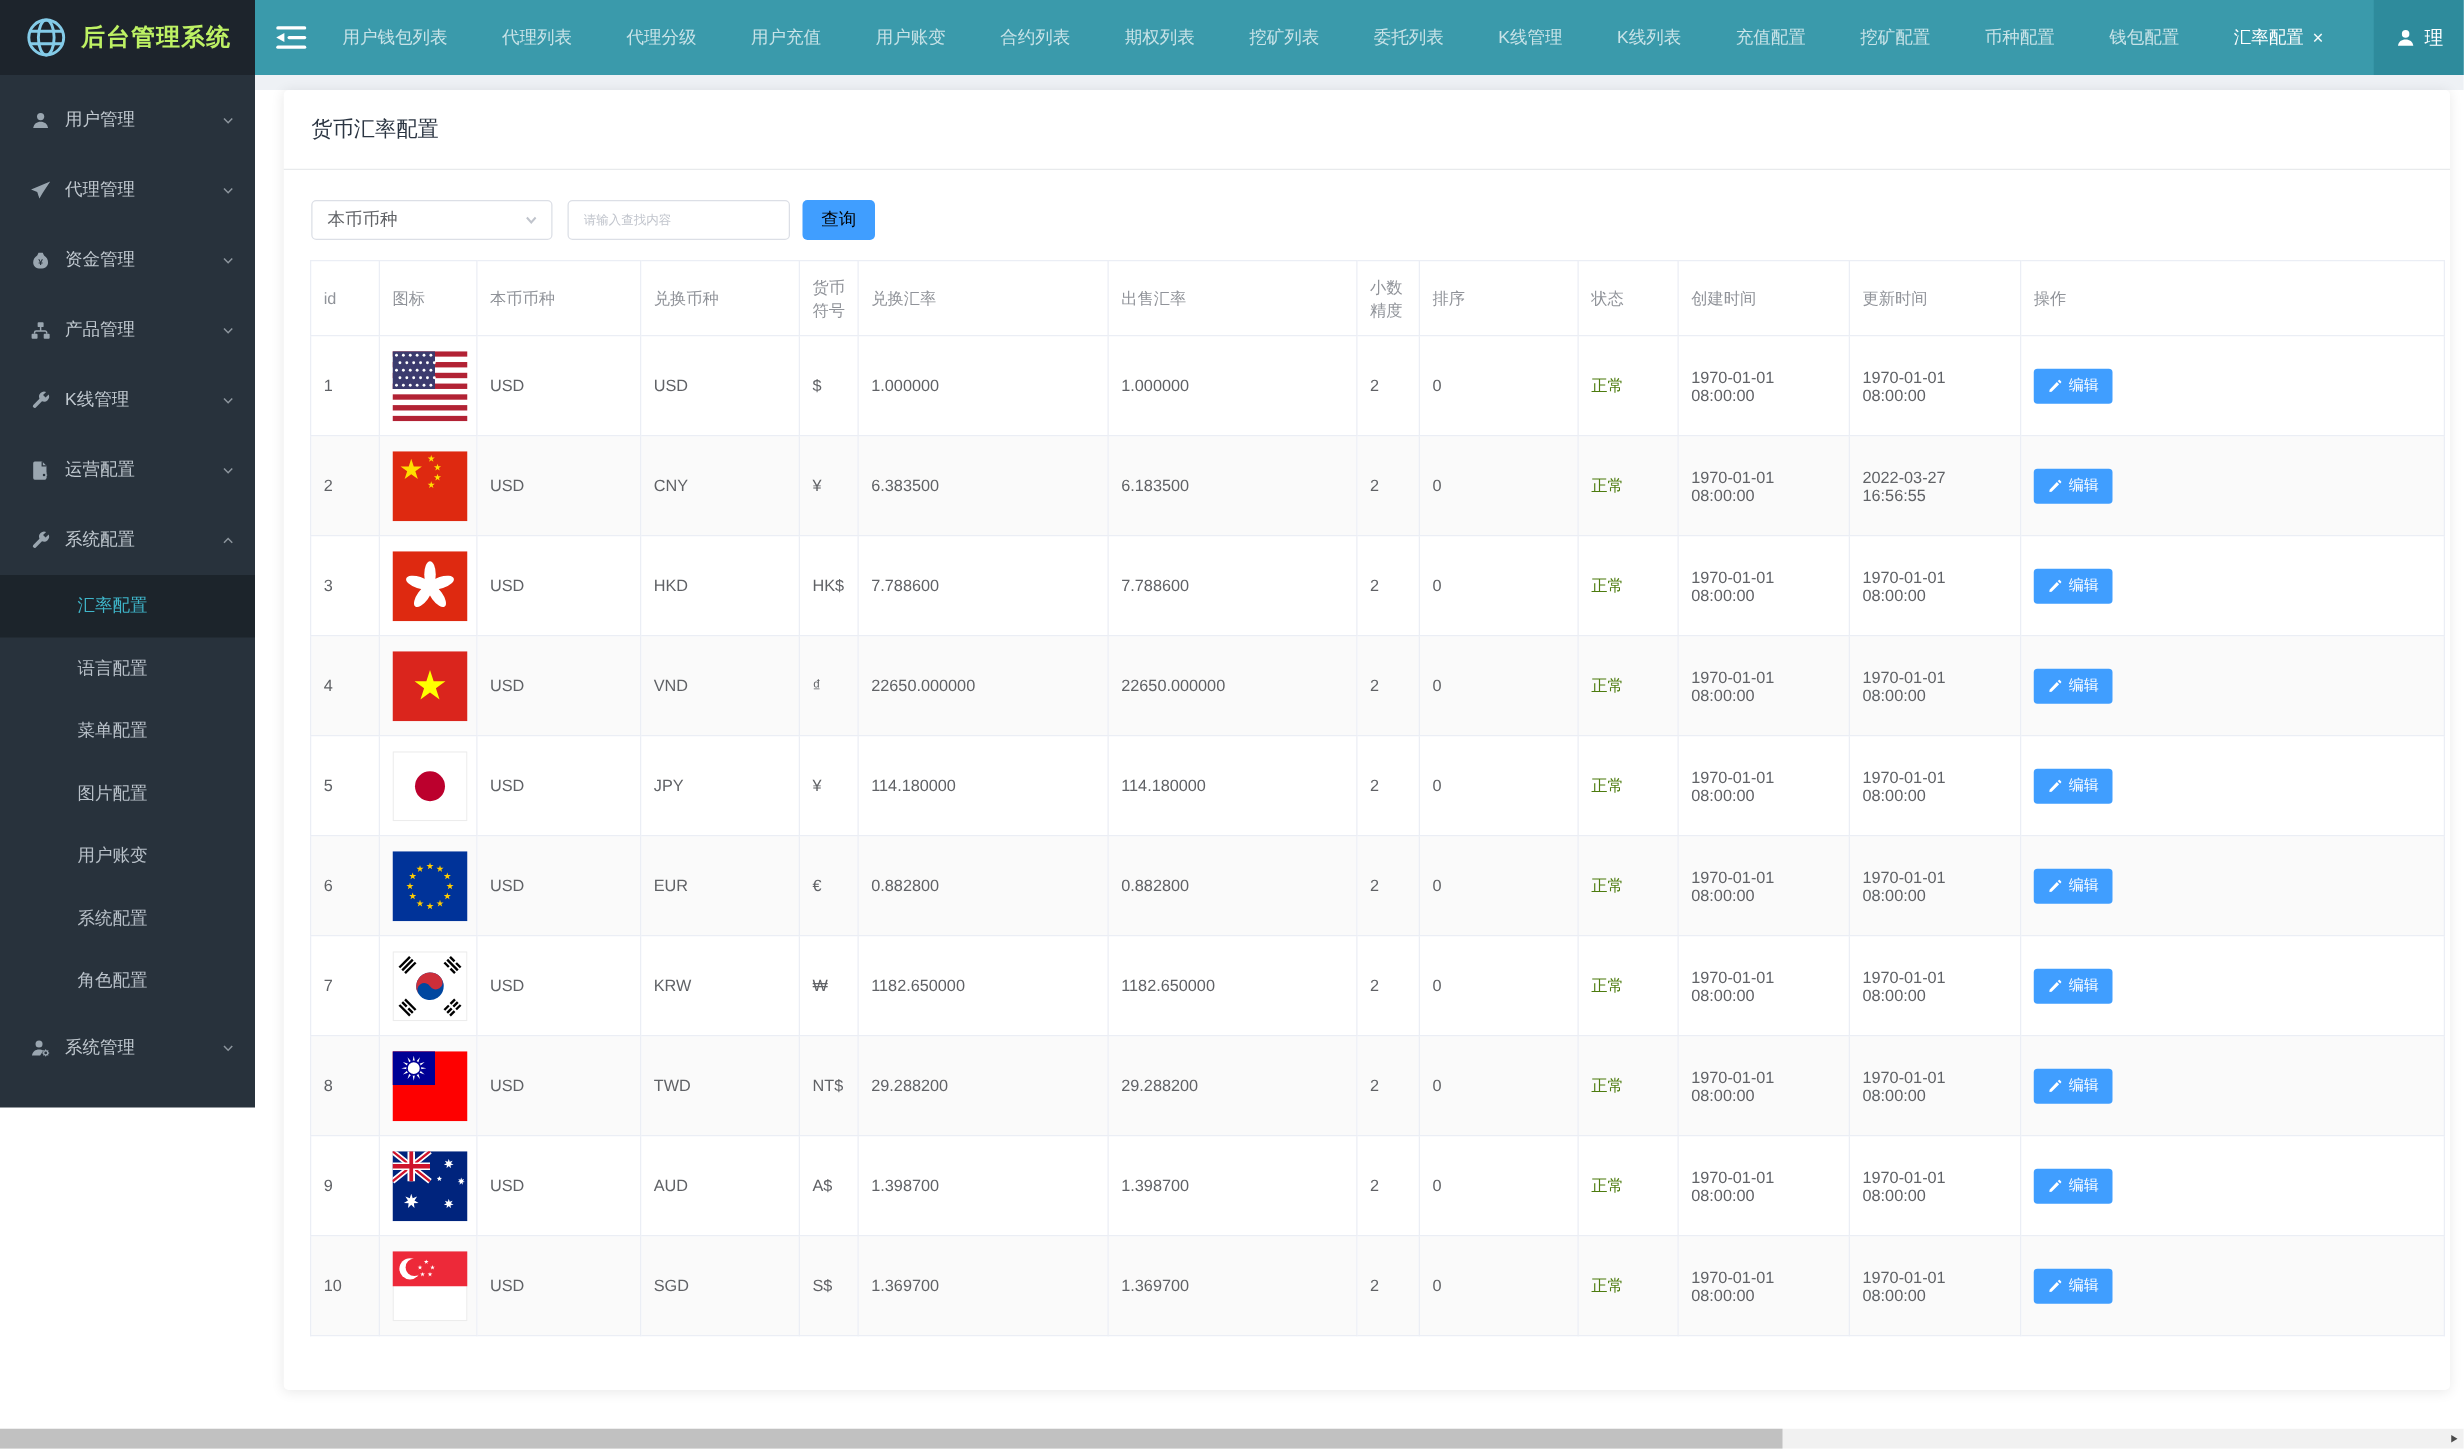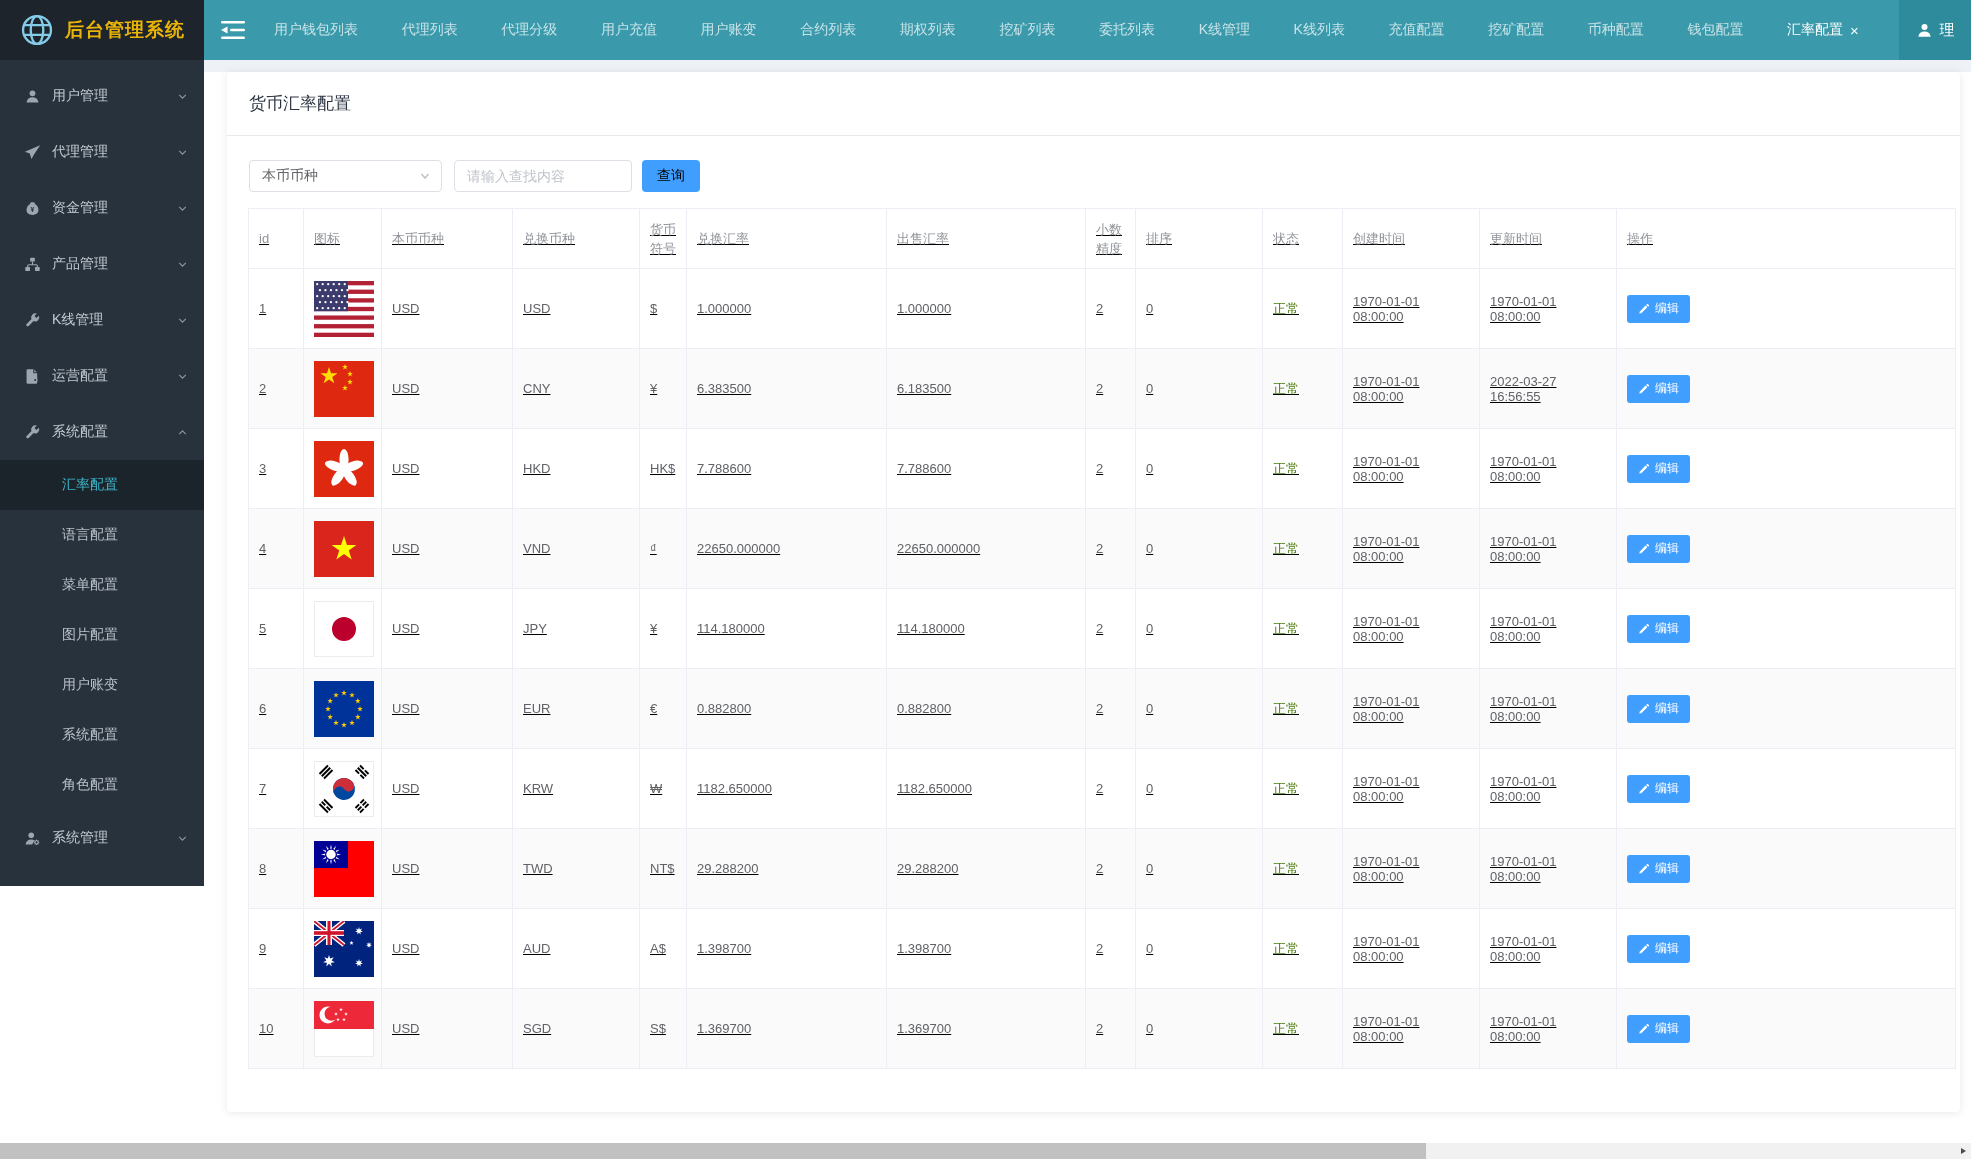--- a/index.html
+++ b/index.html
@@ -2,21 +2,21 @@
 <html><head>
 <meta charset="utf-8">
 <style>
   html,body{margin:0;padding:0;width:1971px;height:1159px;overflow:hidden;
     font-family:"Liberation Sans","DejaVu Sans",sans-serif;background:#fff;}
   *{box-sizing:border-box;}
 
   
   .header{display:flex;height:60px;width:100%;}
   .logo-area{width:204px;background:#1d242c;display:flex;align-items:center;justify-content:center;gap:10px;flex:none;}
-  .app-title{color:#eab308;font-size:19px;font-weight:bold;letter-spacing:1px;white-space:nowrap;}
+  .app-title{color:#bef264;font-size:19px;font-weight:bold;letter-spacing:1px;white-space:nowrap;}
   .nav{flex:1;background:#3a9aab;display:flex;align-items:stretch;min-width:0;}
   .collapse-btn{width:58px;display:flex;align-items:center;justify-content:center;cursor:pointer;flex:none;}
   .tabs{flex:1;display:flex;align-items:center;justify-content:space-between;padding:0 40px 0 12px;overflow:hidden;min-width:0;}
   .tab{color:rgba(255,255,255,.72);font-size:14px;white-space:nowrap;cursor:pointer;display:flex;align-items:center;}
   .tab.active{color:#fff;}
   .tab-close{margin-left:7px;font-size:15px;color:rgba(255,255,255,.95);line-height:1;}
   .user-area{width:72px;background:#2e8b9c;display:flex;align-items:center;justify-content:center;gap:7px;color:#fff;font-size:15px;cursor:pointer;flex:none;}
 
   
   .main{display:flex;height:1083px;background:#fff;}
@@ -35,26 +35,26 @@
   .content-topstrip{position:absolute;top:0;left:0;right:0;height:12px;background:#eef1f5;}
   .panel{position:absolute;top:12px;left:23px;right:11px;height:1040px;background:#fff;border-radius:4px;
     box-shadow:0 1px 10px rgba(0,0,0,.09);}
   .panel-title{height:64px;line-height:64px;padding:0 22px;font-size:17px;color:#2b3542;border-bottom:1px solid #e8eaec;}
   .filter-row{display:flex;align-items:center;padding:24px 22px 8px;}
   .select-box{width:193px;height:32px;border:1px solid #dcdfe6;border-radius:4px;display:flex;align-items:center;
     padding:0 10px 0 12px;color:#606266;font-size:14px;cursor:pointer;background:#fff;}
   .select-box .sel-label{flex:1;}
   .sel-chevron{display:inline-flex;}
   .search-input{width:178px;height:32px;border:1px solid #dcdfe6;border-radius:4px;margin-left:12px;padding:0 12px;
-    font-size:14px;color:#606266;outline:none;}
+    font-size:10px;color:#606266;outline:none;}
   .search-input::placeholder{color:#c0c4cc;}
   .query-btn{height:32px;margin-left:10px;padding:0 15px;background:#409eff;color:#000000;border:none;border-radius:4px;
     font-size:14px;cursor:pointer;}
 
-  .table-wrap{margin:8px 21px 0;text-decoration:underline;}
+  .table-wrap{margin:8px 21px 0;}
   table.rate{width:100%;border-collapse:collapse;table-layout:fixed;}
   .rate th,.rate td{border:1px solid #ebeef5;text-align:left;padding:4px 6px 4px 10px;overflow:hidden;}
   .rate th{height:60px;font-size:13px;color:#909399;font-weight:normal;line-height:19px;background:#fff;}
   .rate td{height:80px;font-size:13px;color:#606266;}
   .rate tbody tr:nth-child(even){background:#fafafa;}
   .flag{display:inline-block;width:60px;height:56px;vertical-align:middle;}
   .flag svg{display:block;}
   .status-ok{color:#4d7c0f;}
   .edit-btn{display:inline-flex;align-items:center;gap:5px;height:28px;padding:0 11px;background:#409eff;color:#fff;
     border:none;border-radius:3px;font-size:12px;cursor:pointer;}

